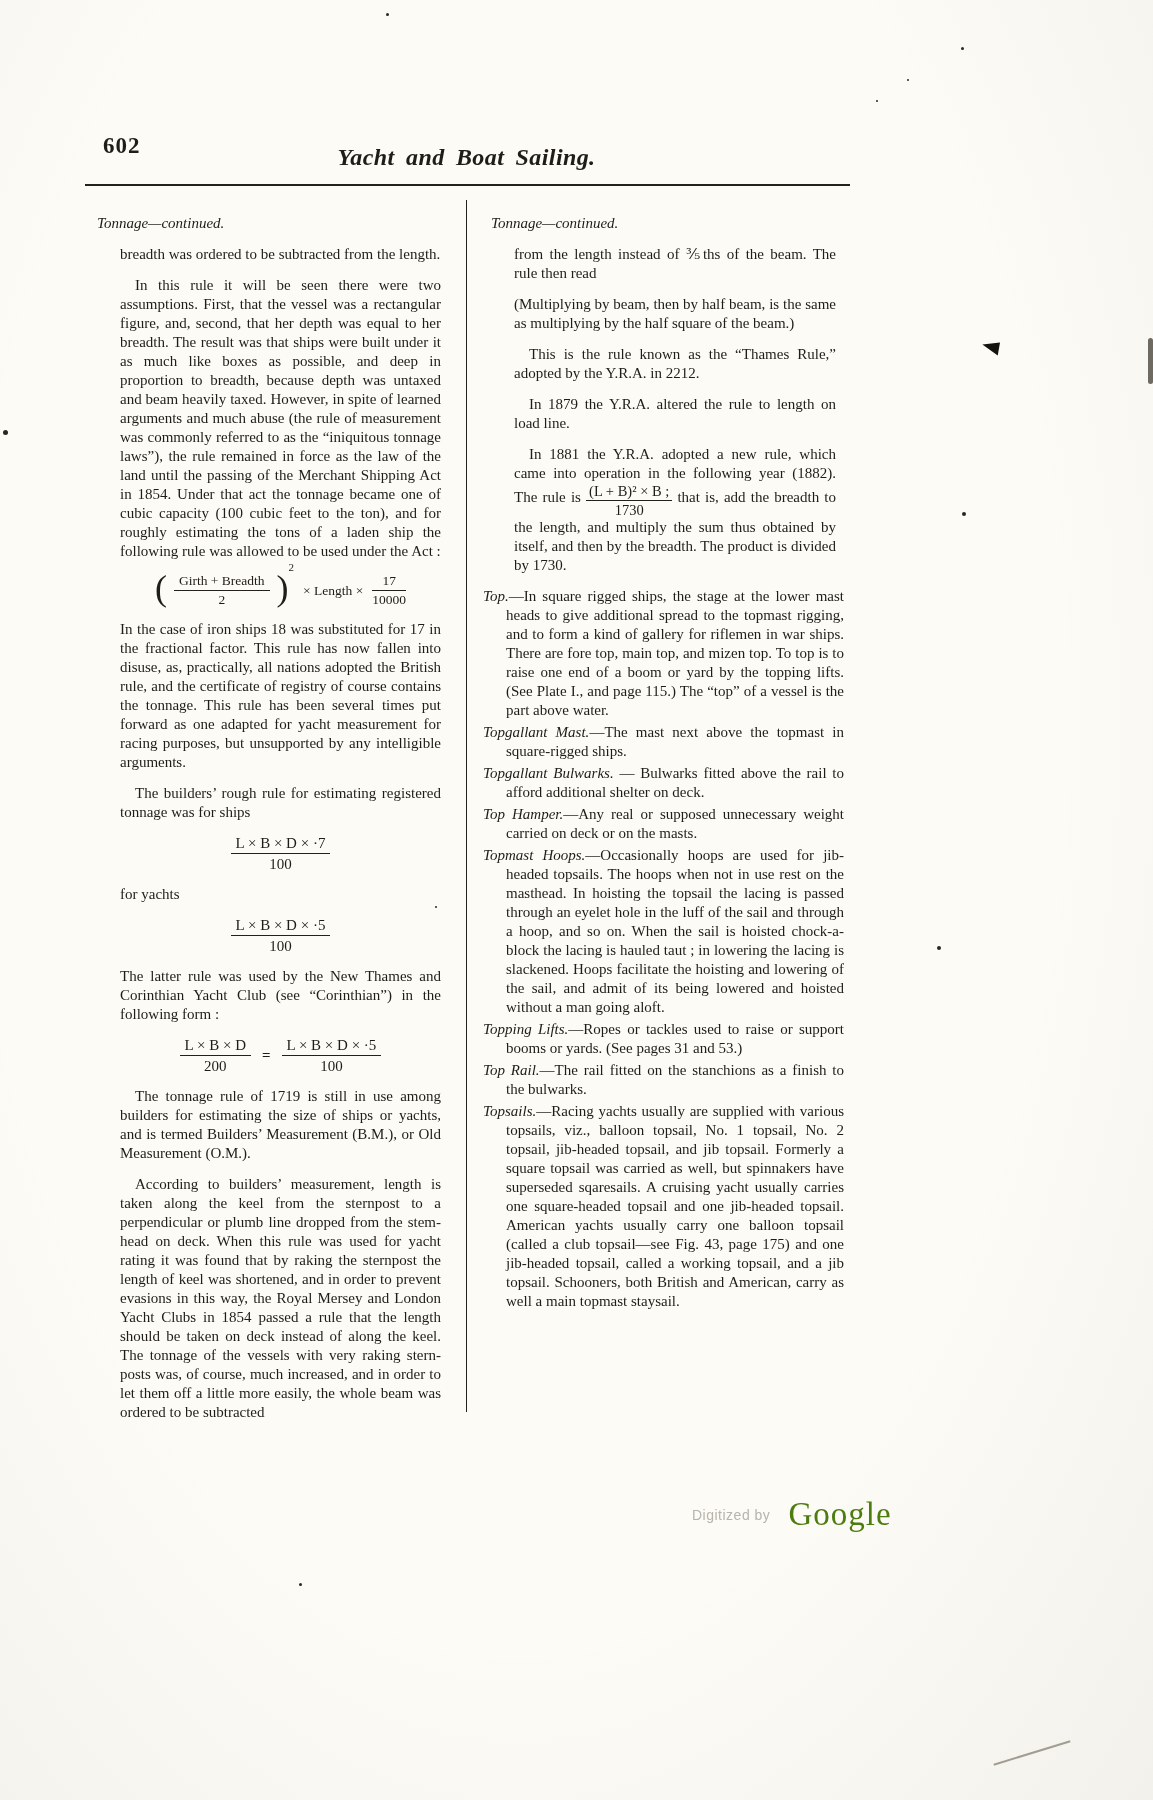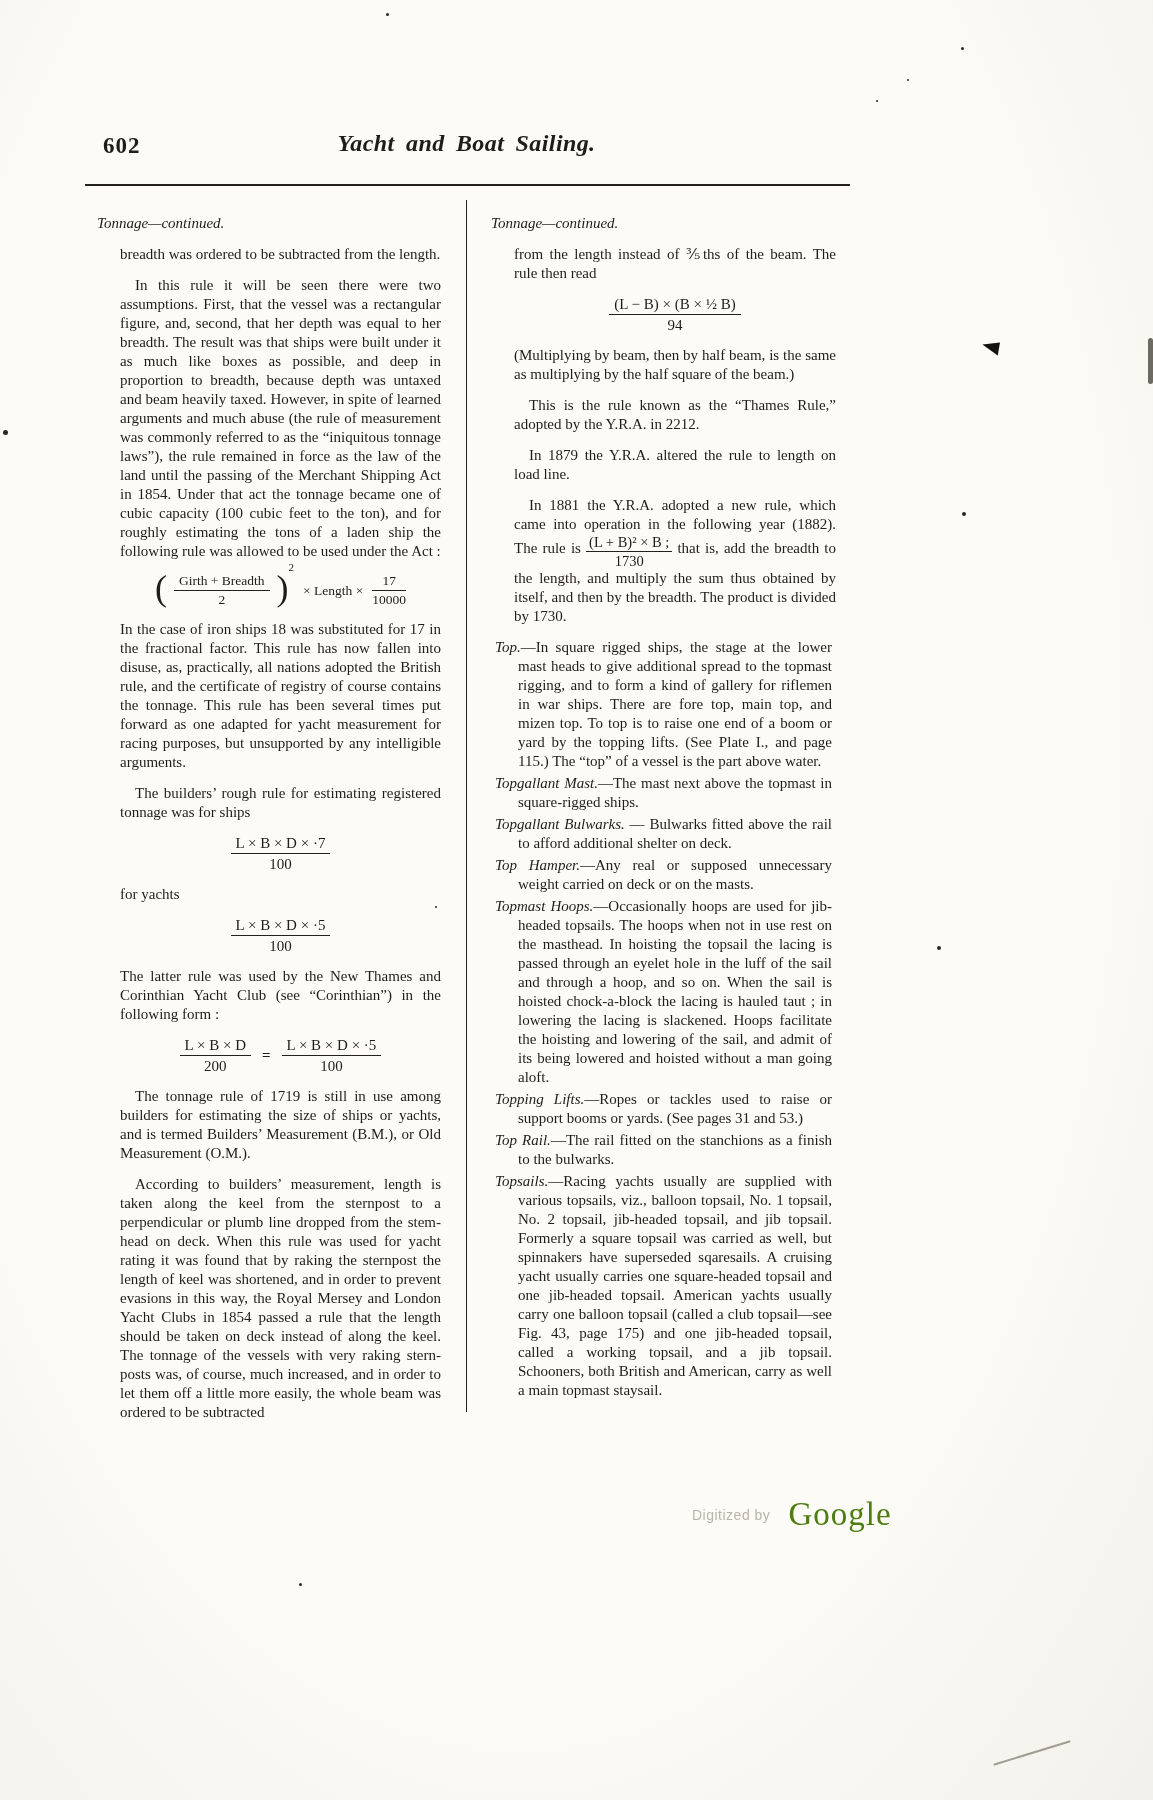--- a/index.html
+++ b/index.html
@@ -4,35 +4,35 @@
 <style>
   html,body{margin:0;padding:0}
   body{
     width:1153px;height:1800px;position:relative;overflow:hidden;
     background:#fcfbf6;color:#201d19;
     font-family:"Liberation Serif","DejaVu Serif",serif;
   }
   .paper-shade{position:absolute;inset:0;pointer-events:none;
     background:radial-gradient(ellipse at 45% 40%, rgba(0,0,0,0) 60%, rgba(60,50,30,0.05) 100%);}
   .page-num{position:absolute;left:103px;top:133px;font-size:23px;font-weight:bold;letter-spacing:1px}
-  .page-title{position:absolute;left:85px;top:130px;width:763px;text-align:center;
+  .page-title{position:absolute;left:85px;top:144px;width:763px;text-align:center;
     font-style:italic;font-weight:bold;font-size:24px;letter-spacing:.4px;word-spacing:5px}
   .header-rule{position:absolute;left:85px;top:184px;width:765px;height:2px;background:#24211c}
   .col-divider{position:absolute;left:466px;top:200px;width:1.4px;height:1212px;background:#24211c}
 
   .col{position:absolute;top:202px;font-size:15px;line-height:19px;text-align:justify}
   .col-left{left:85px;width:368px}
   .col-right{left:479px;width:369px}
 
   .cont-head{margin:12px;font-style:italic}
   .col-body{margin-left:23px}
   p.para{margin:12px;text-indent:15px}
   p.para.noindent{text-indent:0}
 
-  .entry{margin:3px 16px 0;padding-left:23px;text-indent:-23px}
+  .entry{margin:3px 4px 0;padding-left:23px;text-indent:-23px}
   .entry i{font-style:italic}
 
   .formula{display:flex;justify-content:center;align-items:center;margin:10px 0 11px;gap:7px;text-indent:0}
   .formula.small{font-size:13.5px}
   .frac{display:inline-block;text-align:center;vertical-align:middle;line-height:1.2}
   .frac .num{display:block;padding:0 5px 1px;border-bottom:1.3px solid #24211c}
   .frac .den{display:block;padding-top:1px}
   .bigparen{font-size:36px;font-weight:400;line-height:.9;display:inline-block;transform:translateY(-2px)}
   .parenexp{display:inline-flex;align-items:flex-start}
   sup.exp{font-size:11px;line-height:1;transform:translateY(-12px)}
@@ -123,26 +123,20 @@
     <p class="para">The tonnage rule of 1719 is still in use among builders for estimating the size of ships or yachts, and is termed Builders’ Measurement (B.M.), or Old Measurement (O.M.).</p>
     <p class="para">According to builders’ measurement, length is taken along the keel from the sternpost to a perpendicular or plumb line dropped from the stem-head on deck.  When this rule was used for yacht rating it was found that by raking the sternpost the length of keel was shortened, and in order to prevent evasions in this way, the Royal Mersey and London Yacht Clubs in 1854 passed a rule that the length should be taken on deck instead of along the keel.  The tonnage of the vessels with very raking stern-posts was, of course, much increased, and in order to let them off a little more easily, the whole beam was ordered to be subtracted</p>
   </div>
 </section>
 
 <section class="col col-right">
   <p class="cont-head">Tonnage—continued.</p>
   <div class="col-body">
     <p class="para noindent">from the length instead of ⅗ths of the beam.  The rule then read</p>
 
-    <div class="formula">
-      <span class="frac">
-        <span class="num">(L − B) × (B × ½ B)</span>
-        <span class="den">94</span>
-      </span>
-    </div>
 
     <p class="para noindent">(Multiplying by beam, then by half beam, is the same as multiplying by the half square of the beam.)</p>
     <p class="para">This is the rule known as the “Thames Rule,” adopted by the Y.R.A. in 2212.</p>
     <p class="para">In 1879 the Y.R.A. altered the rule to length on load line.</p>
 
     <p class="para"><span>In 1881 the Y.R.A. adopted a new rule, which came into operation in the following year (1882).  The rule is </span><span class="ifrac"><span class="num">(L + B)² × B ;</span><span class="den">1730</span></span><span> that is, add the breadth to the length, and multiply the sum thus obtained by itself, and then by the breadth.  The product is divided by 1730.</span></p>
   </div>
 
   <p class="entry"><i>Top.</i><span>—In square rigged ships, the stage at the lower mast heads to give additional spread to the topmast rigging, and to form a kind of gallery for riflemen in war ships.  There are fore top, main top, and mizen top.  To top is to raise one end of a boom or yard by the topping lifts.  (See Plate I., and page 115.)  The “top” of a vessel is the part above water.</span></p>
   <p class="entry"><i>Topgallant Mast.</i><span>—The mast next above the topmast in square-rigged ships.</span></p>

